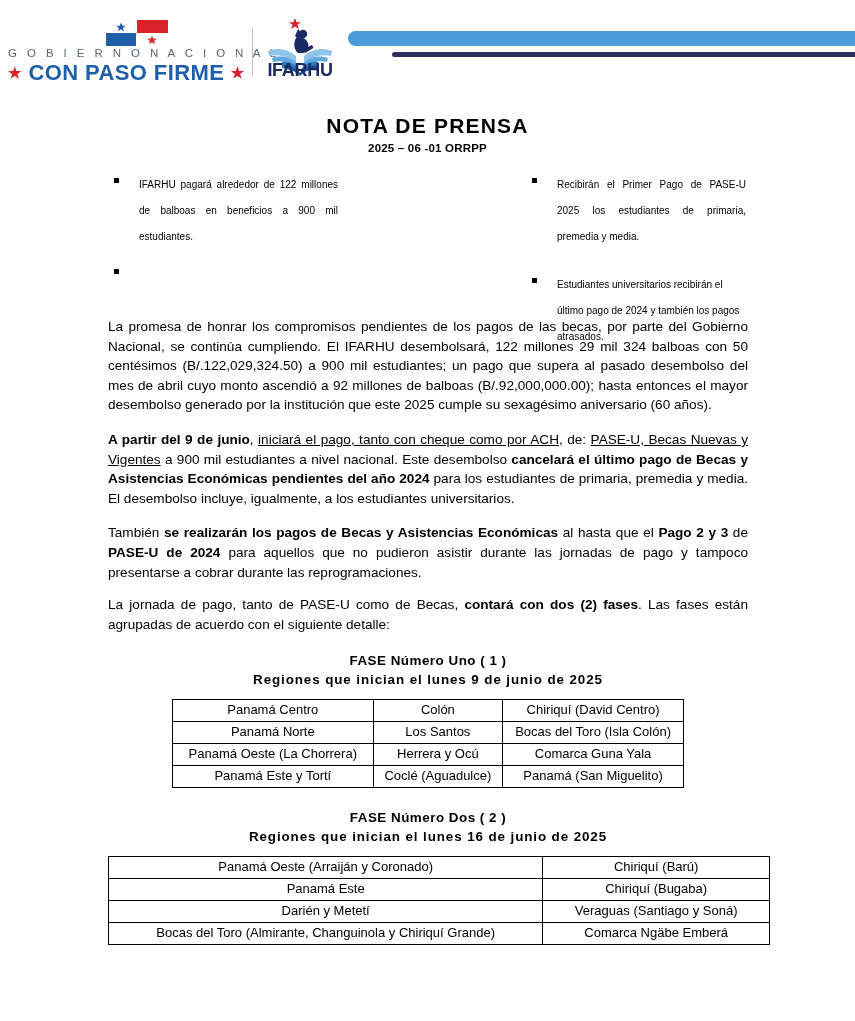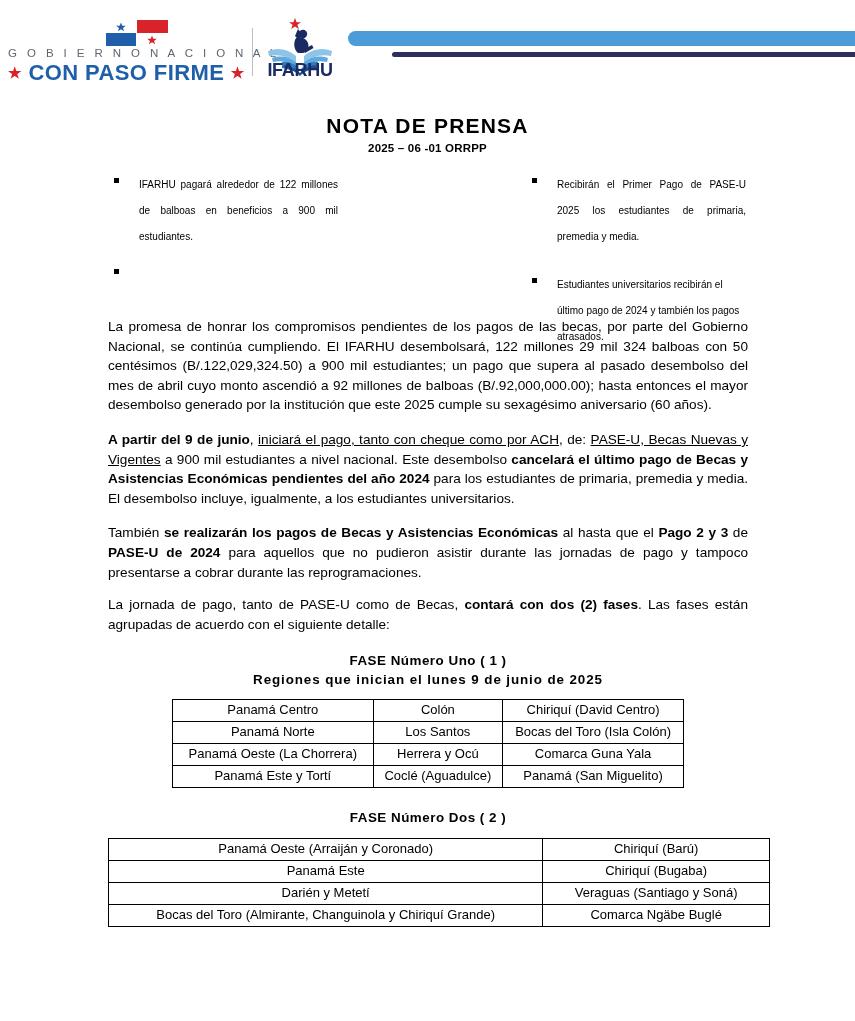--- a/index.html
+++ b/index.html
@@ -321,36 +321,37 @@
           <td class="c1">Coclé (Aguadulce)</td>
           <td class="c2">Panamá (San Miguelito)</td>
         </tr>
       </tbody>
     </table>
   </div>
 
   <div class="phase-block second">
     <div class="phase-head">
       <div>FASE  Número Dos ( 2 )</div>
+      <div class="ln2">Regiones  que  inician  el  lunes 16  de  junio  de  2025</div>
     </div>
     <table class="regions t2">
       <tbody>
         <tr>
           <td class="c0">Panamá Oeste (Arraiján y Coronado)</td>
           <td class="c1">Chiriquí (Barú)</td>
         </tr>
         <tr>
           <td class="c0">Panamá Este</td>
           <td class="c1">Chiriquí (Bugaba)</td>
         </tr>
         <tr>
           <td class="c0">Darién y Metetí</td>
           <td class="c1">Veraguas (Santiago y Soná)</td>
         </tr>
         <tr>
           <td class="c0">Bocas  del Toro (Almirante, Changuinola y Chiriquí Grande)</td>
-          <td class="c1">Comarca Ngäbe Buglé</td>
+          <td class="c1">Comarca Ngäbe Emberá</td>
         </tr>
       </tbody>
     </table>
   </div>
 
 </div>
 
 </body></html>

